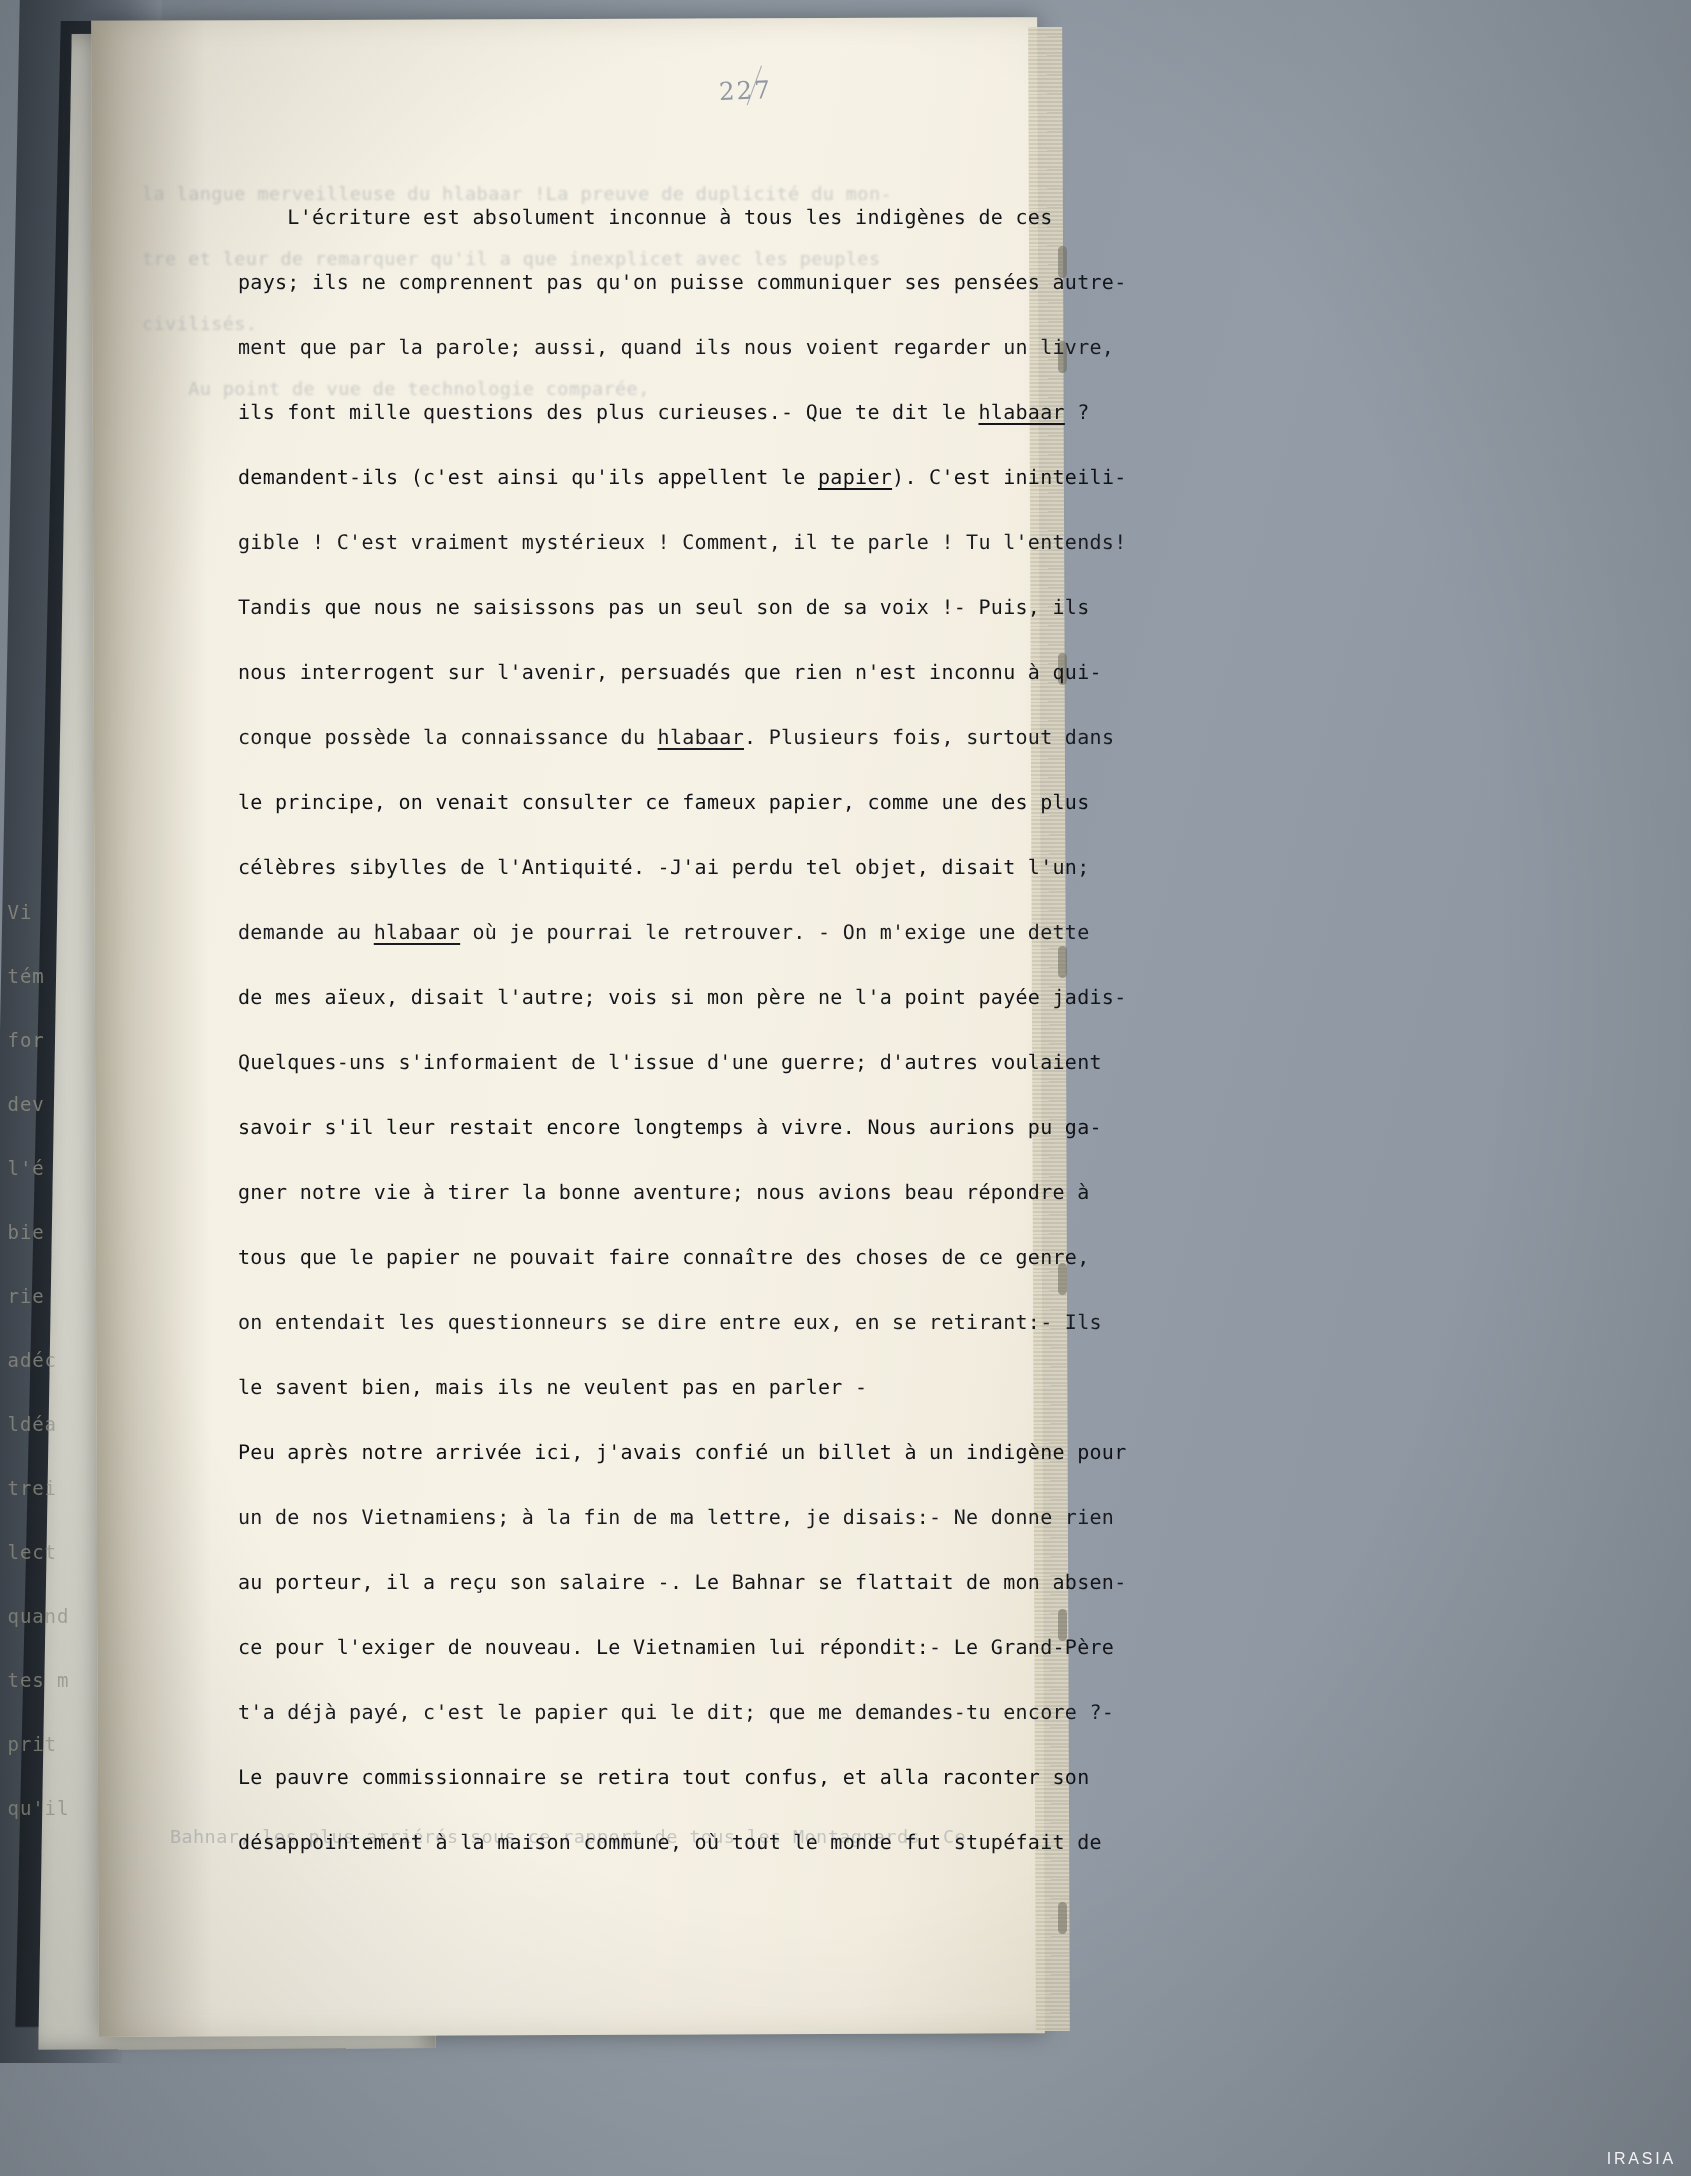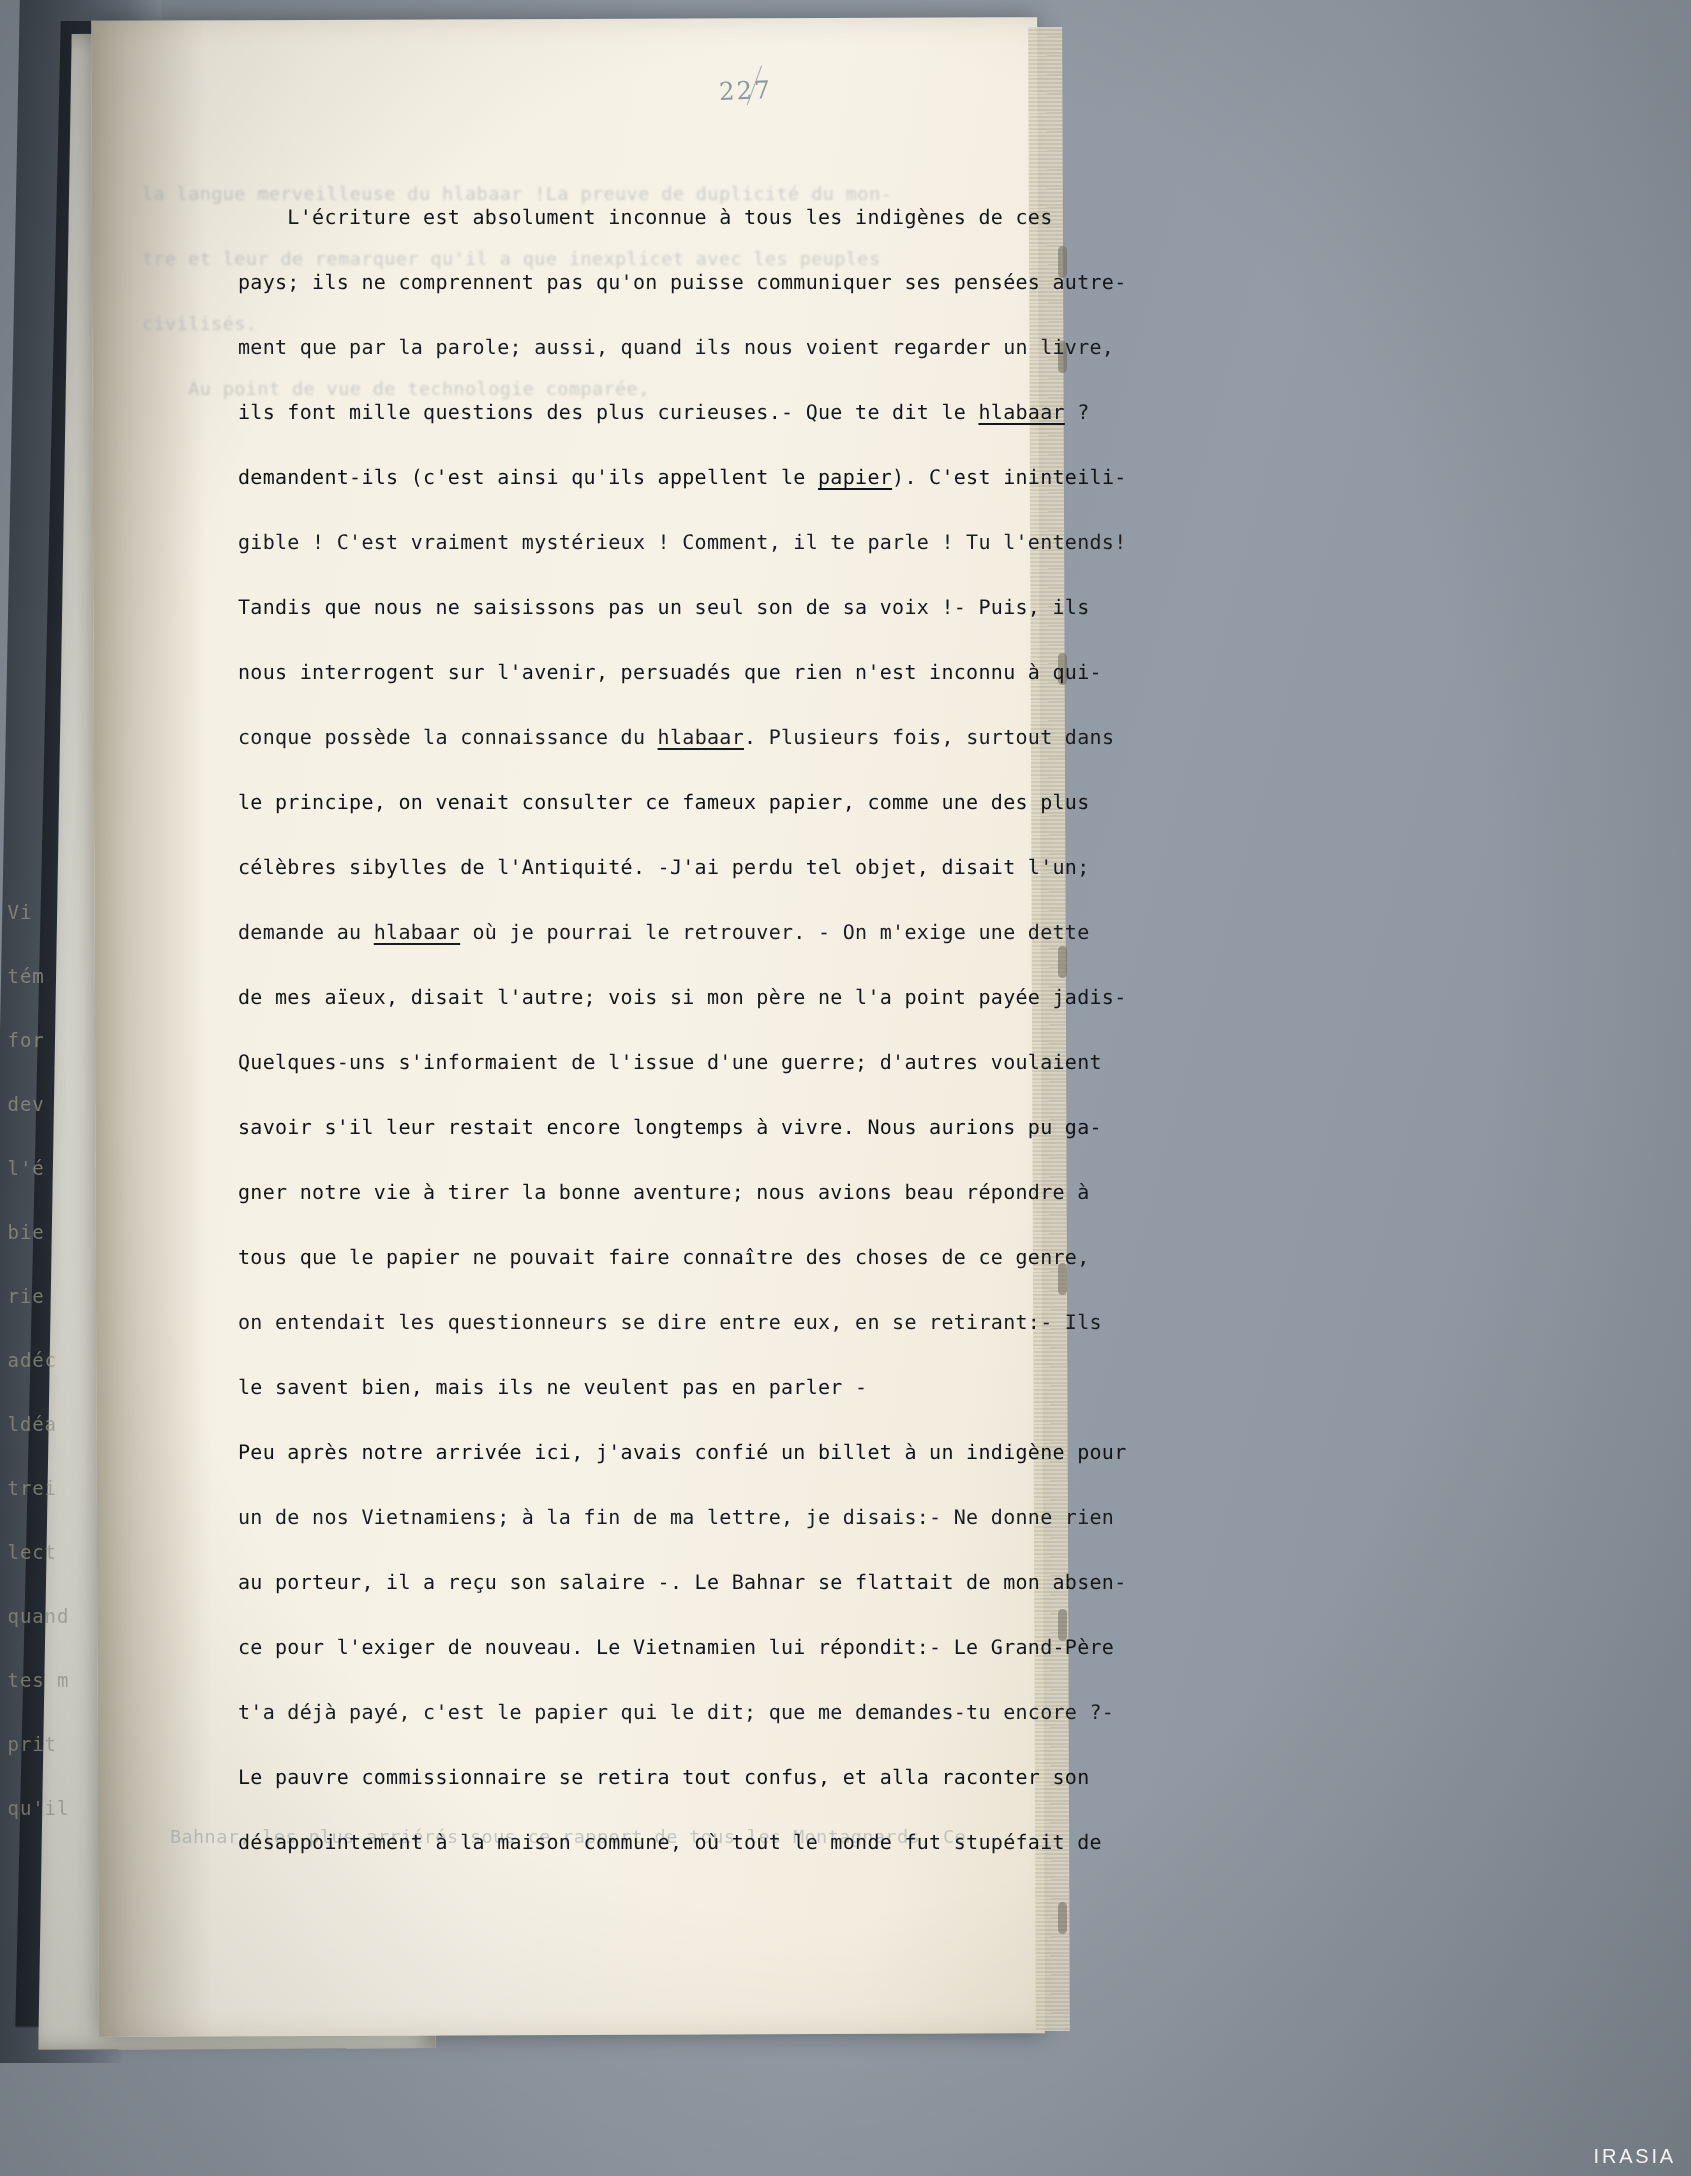--- a/index.html
+++ b/index.html
@@ -194,21 +194,21 @@
   
   #typed .line:nth-child(3n) { color: #1a1c21; }
   #typed .line:nth-child(5n) { color: #101217; }
 
   
   #watermark {
     position: absolute;
     right: 15px;
     bottom: 9.5px;
     font-family: "Liberation Sans", sans-serif;
-    font-size: 20px;
+    font-size: 16px;
     letter-spacing: 2.8px;
     color: #ffffff;
     opacity: 0.9;
   }
 
   
   #vignette {
     position: absolute;
     inset: 0;
     pointer-events: none;

